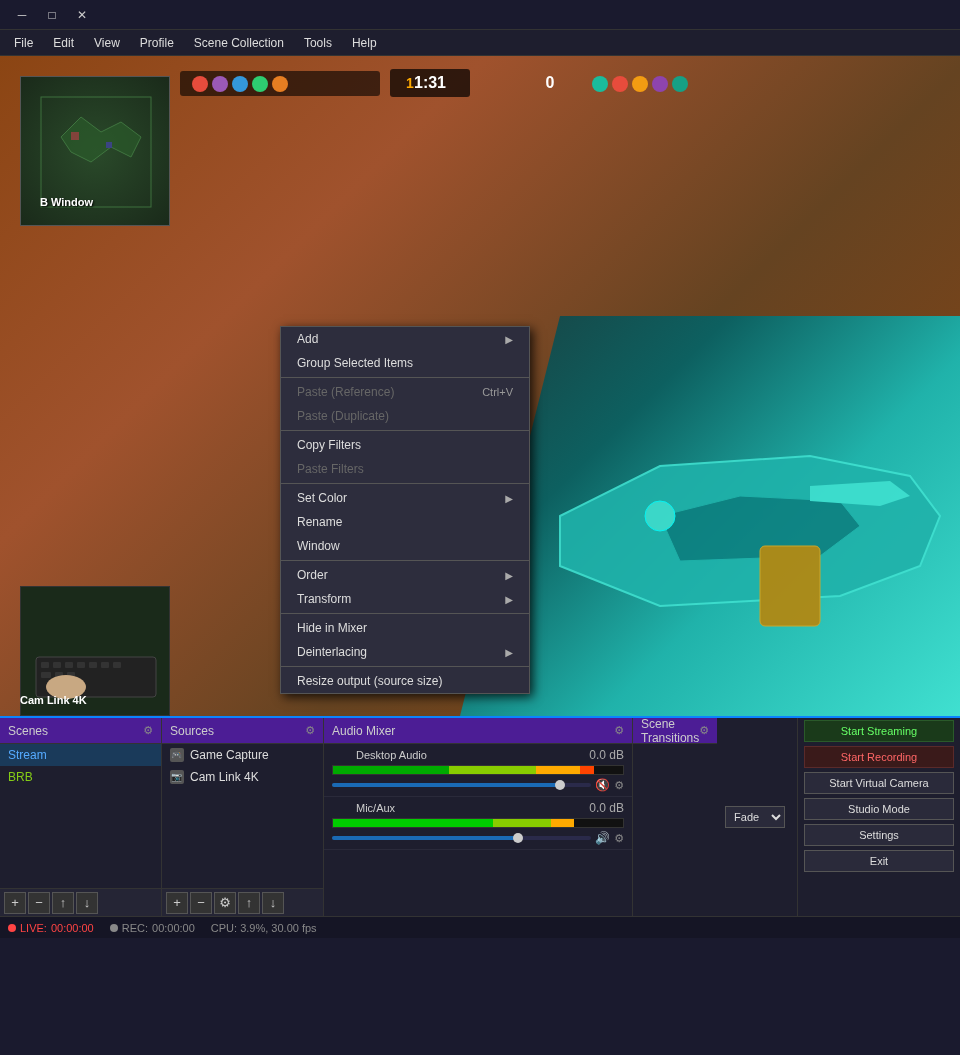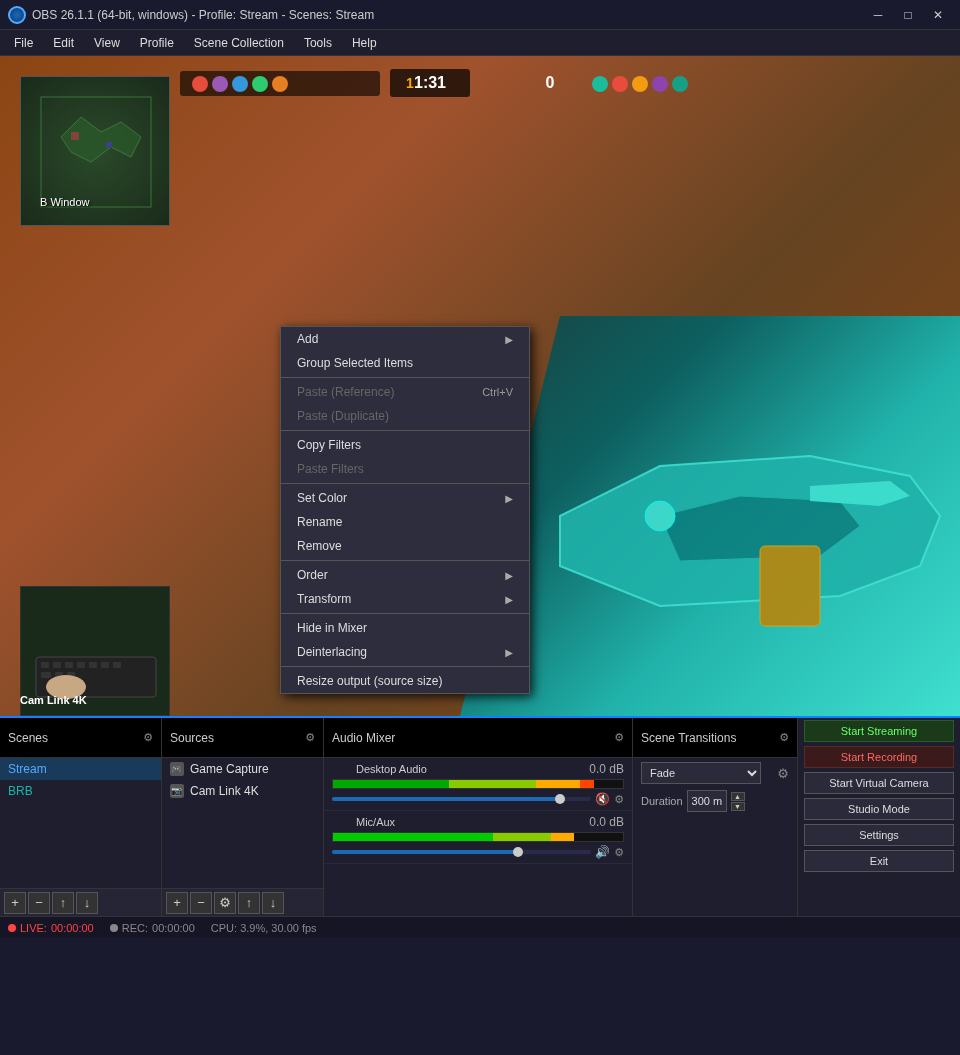--- a/index.html
+++ b/index.html
@@ -119,21 +119,21 @@
       background: #1a3a1a;
       border: 1px solid #333;
       overflow: hidden;
     }
     .b-window-label {
       position: absolute;
       top: 140px;
       left: 40px;
       color: white;
       font-size: 11px;
-      font-weight: normal;
+      font-weight: bold;
       text-shadow: 1px 1px 2px black;
     }
     .cam-link-label {
       position: absolute;
       bottom: 10px;
       left: 20px;
       color: white;
       font-size: 11px;
       font-weight: bold;
     }
@@ -193,40 +193,40 @@
 
     
     #scenes-panel {
       width: 162px;
       background: #1e1e2e;
       border-right: 1px solid #333;
       display: flex;
       flex-direction: column;
     }
     .panel-header {
-      background: #000000;
+      background: #4c1d95;
       padding: 4px 8px;
       font-size: 12px;
       color: #ccc;
       border-bottom: 1px solid #333;
       display: flex;
       align-items: center;
       justify-content: space-between;
-      height: 40px;
+      height: 26px;
     }
     .panel-header-icon {
       cursor: pointer;
       color: #888;
       font-size: 11px;
     }
     .scene-list { flex: 1; overflow-y: auto; }
     .scene-item {
       padding: 4px 8px;
       cursor: pointer;
-      color: #14b8a6;
+      color: #84cc16;
       font-size: 12px;
     }
     .scene-item.active { background: #1a3a5a; color: #5af; }
     .panel-toolbar {
       background: #252535;
       height: 28px;
       display: flex;
       align-items: center;
       padding: 0 4px;
       gap: 2px;
@@ -305,21 +305,21 @@
       color: #888;
       font-size: 12px;
     }
 
     
     #transitions-panel {
       width: 165px;
       background: #1e1e2e;
       border-right: 1px solid #333;
       display: flex;
-      flex-direction: column;
+      flex-direction: row;
     }
     .transition-row {
       display: flex;
       align-items: center;
       padding: 4px 8px;
       gap: 16px;
     }
     .transition-select {
       flex: 1;
       background: #2a2a3a;
@@ -435,24 +435,20 @@
       display: flex;
     }
     .vol-seg {
       height: 100%;
     }
   </style>
 </head>
 <body>
 
 <div id="titlebar">
-  <div class="left">
-    <span class="obs-icon"></span>
-    <span class="title-text">OBS 26.1.1 (64-bit, windows) - Profile: Stream - Scenes: Stream</span>
-  </div>
   <div class="win-controls">
     <button class="win-btn">─</button>
     <button class="win-btn">□</button>
     <button class="win-btn close">✕</button>
   </div>
 </div>
 
 <div id="menubar">
   <div class="menu-item">File</div>
   <div class="menu-item">Edit</div>
@@ -562,21 +558,21 @@
     </div>
     <div class="ctx-separator"></div>
     <div class="ctx-item">
       <span>Set Color</span>
       <span class="ctx-arrow">▶</span>
     </div>
     <div class="ctx-item">
       <span>Rename</span>
     </div>
     <div class="ctx-item">
-      <span>Remove</span>
+      <span>Window</span>
     </div>
     <div class="ctx-separator"></div>
     <div class="ctx-item">
       <span>Order</span>
       <span class="ctx-arrow">▶</span>
     </div>
     <div class="ctx-item">
       <span>Transform</span>
       <span class="ctx-arrow">▶</span>
     </div>

